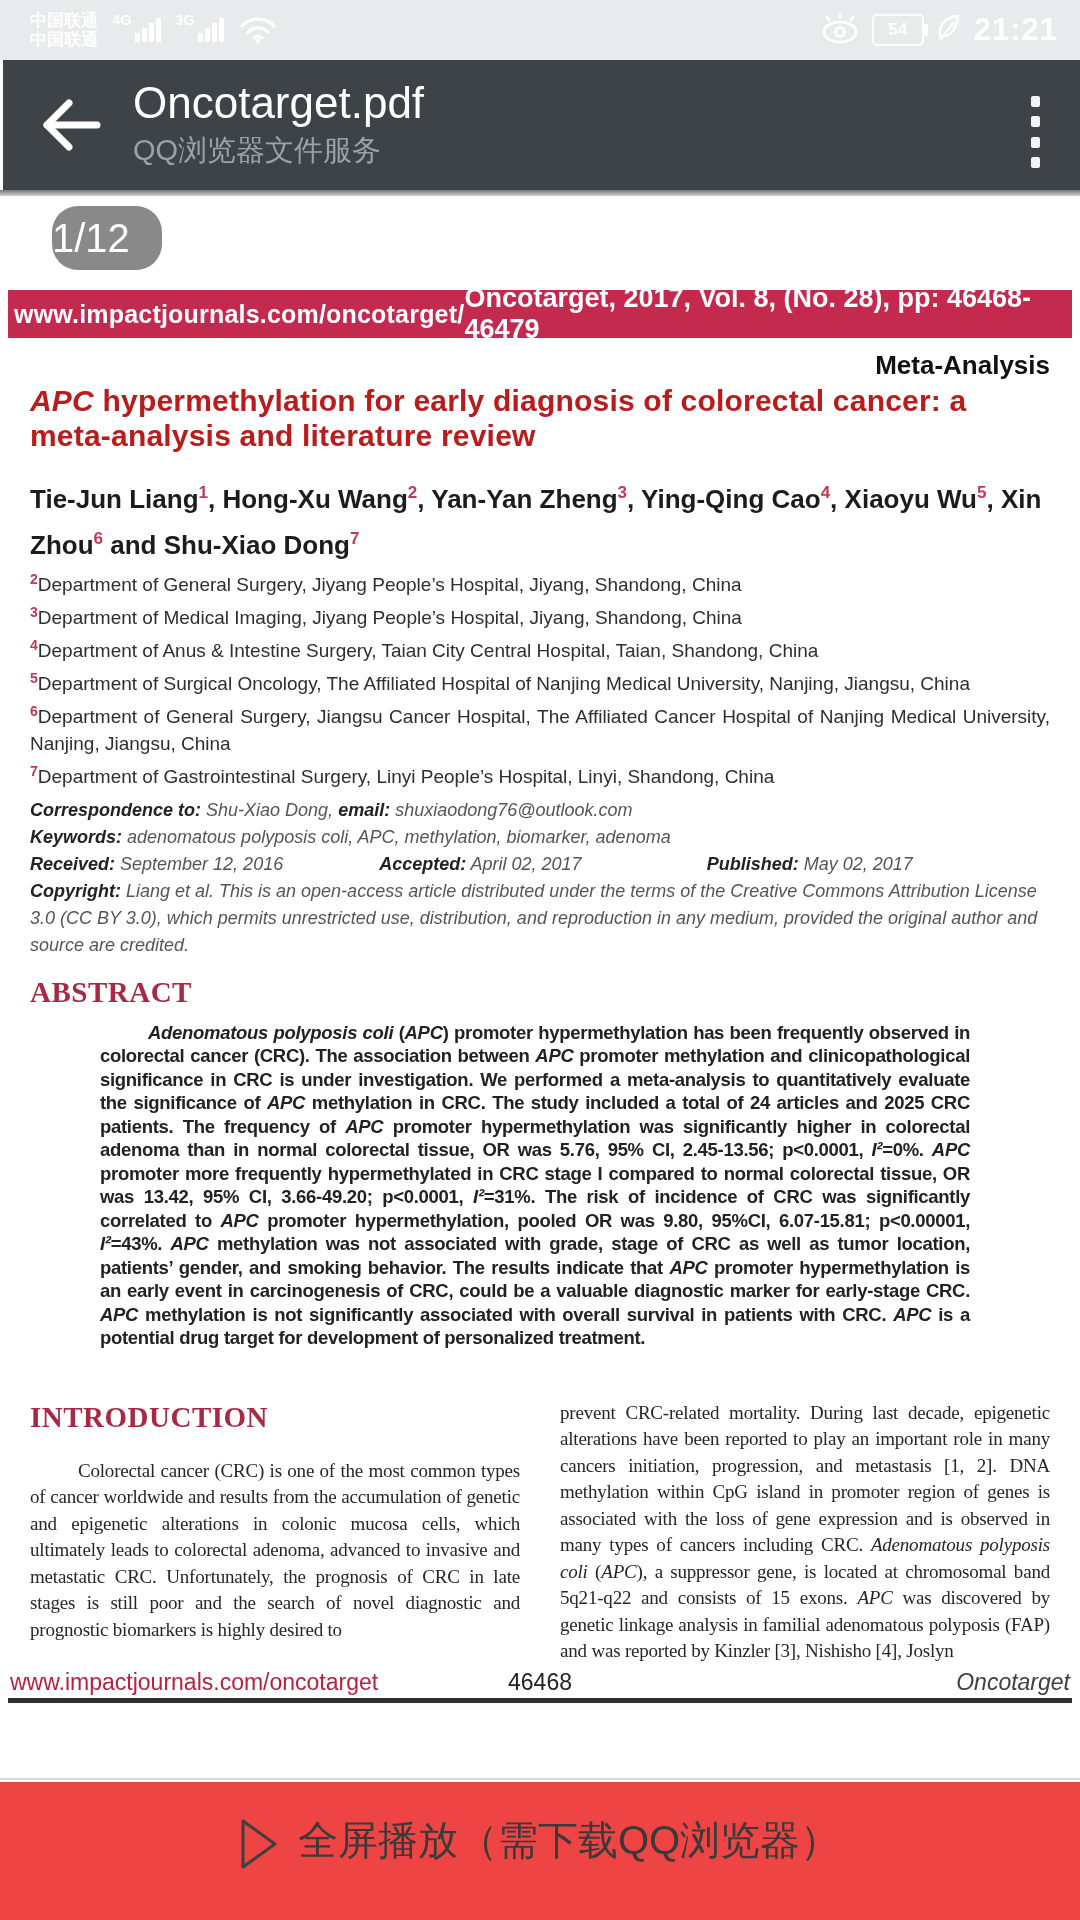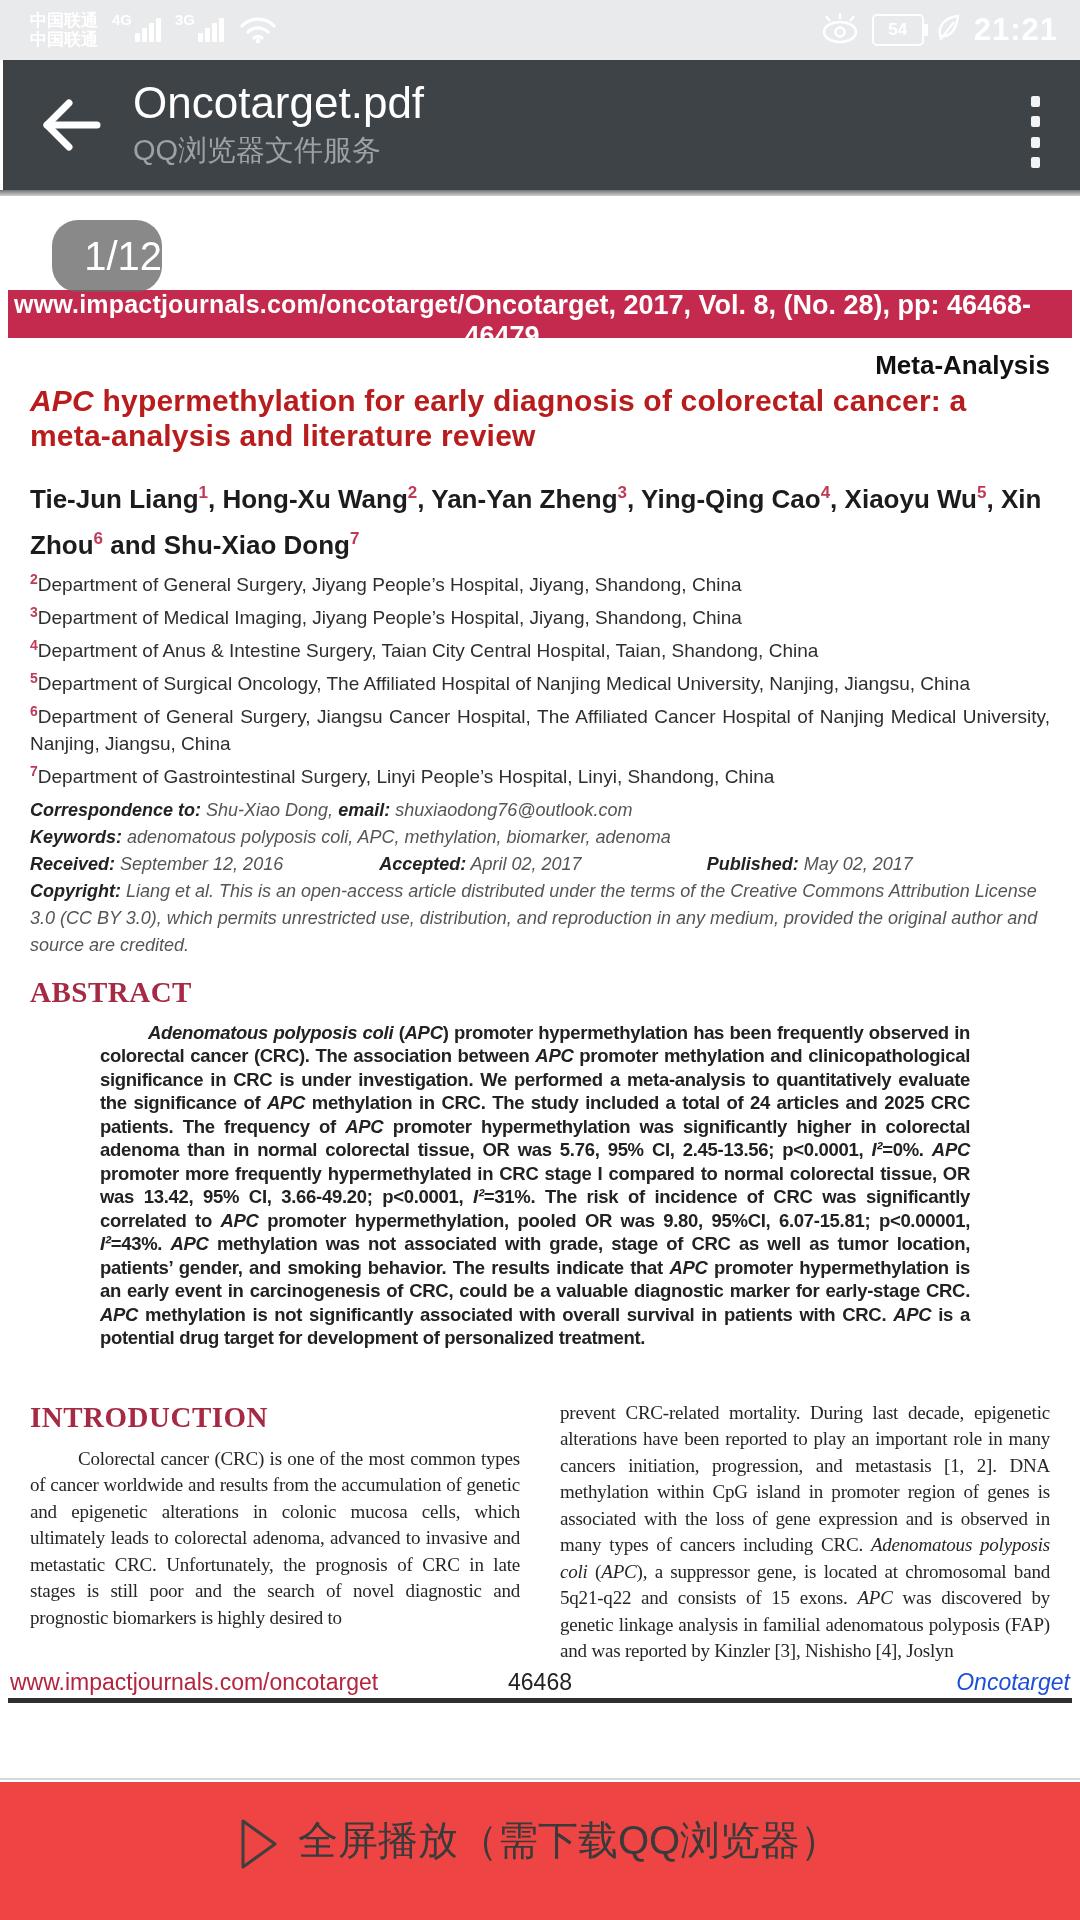--- a/index.html
+++ b/index.html
@@ -31,26 +31,26 @@
   .hdr-sub { color:#9ba1a5; font-size:29px; line-height:40px; }
   .menu-dots { position:absolute; right:38px; top:36px; width:20px; height:72px;
                display:flex; flex-direction:column; justify-content:space-between; align-items:center; cursor:pointer; }
   .menu-dots i { display:block; width:9px; height:11px; background:#f2f3f4; border-radius:2px; }
   .header-shadow { position:absolute; left:0; top:190px; width:1080px; height:6px;
                    background:linear-gradient(#6f7477,#cfcfcf); }
 
   
   .pdf-page { position:absolute; left:0; top:196px; width:1080px; height:1584px;
               background:#ffffff; padding:0 30px; border-bottom:2px solid #d8d8d8; }
-  .page-bubble { position:absolute; left:52px; top:24px; width:110px; height:72px;
+  .page-bubble { position:absolute; left:52px; top:10px; width:110px; height:64px;
                  background:rgba(104,104,104,0.78); border-radius:26px; z-index:6;
-                 display:flex; align-items:center; justify-content:flex-end;
+                 display:flex; align-items:center; justify-content:flex-start;
                  color:#fff; font-size:40px; font-weight:300; }
   .journal-bar { margin:94px -22px 0 -22px; height:48px; background:#c42a4e; color:#fff;
-                 display:flex; justify-content:space-between; padding:0 12px 0 6px; }
+                 display:flex; align-items:center; justify-content:space-between; padding:0 12px 0 6px; }
   .jb-left { font-size:25px; font-weight:bold; letter-spacing:0.2px; }
   .jb-right { font-size:27px; font-weight:bold; }
   .meta-label { margin-top:12px; text-align:right; font-size:26px; font-weight:bold; color:#111; }
   .paper-title { margin-top:2px; font-size:30px; line-height:35px; font-weight:bold;
                  color:#b91c1c; letter-spacing:0.2px; }
   .authors { margin-top:20px; font-size:26px; line-height:40px; font-weight:bold; color:#1c1c1e; }
   .authors sup { color:#c03a55; font-size:17px; }
   .affiliations { margin-top:2px; }
   .affiliation { font-size:19px; line-height:27.5px; color:#2e2e2e; text-align:justify; }
   .affiliation sup { color:#c03a55; font-weight:bold; font-size:14px; }
@@ -65,27 +65,27 @@
                   color:#a62a44; font-size:29px; line-height:34px; letter-spacing:0.5px; }
   .abstract-head { margin-top:16px; }
   .abstract-body { margin:12px 80px 0 70px; font-size:18.5px; line-height:23.5px;
                    font-weight:bold; color:#222; text-align:justify; text-indent:48px;
                    letter-spacing:-0.3px; }
   .intro-cols { margin-top:50px; display:flex; gap:40px; }
   .col { width:490px; font-family:"Liberation Serif","DejaVu Serif",serif;
          font-size:19px; line-height:26.5px; color:#262626; text-align:justify;
          letter-spacing:-0.2px; }
   .col .indent { text-indent:48px; }
-  .intro-head { margin-bottom:12px; }
+  .intro-head { margin-bottom:24px; }
   .footer-rule { position:absolute; left:8px; right:8px; top:1502px; height:5px; background:#2f2f2f; }
   .footer-row { position:absolute; left:10px; right:10px; top:1473px;
                 display:grid; grid-template-columns:1fr auto 1fr; align-items:center; }
   .footer-left { font-size:23px; color:#b5233f; justify-self:start; }
   .footer-page { font-size:23px; color:#222; justify-self:center; }
-  .footer-right { font-size:23px; color:#1d4ed8; font-style:italic; justify-self:end; }
+  .footer-right { font-size:23px; color:#404040; font-style:italic; justify-self:end; }
 
   
   .play-bar { position:absolute; left:0; top:1782px; width:1080px; height:138px; background:#ef4444;
               display:flex; align-items:flex-start; justify-content:center; gap:18px;
               padding-top:30px; cursor:pointer; }
   .play-label { font-size:40px; color:#3a3a3a; line-height:56px; }
   i, em { font-style:italic; }
 </style>
 </head>
 <body>

